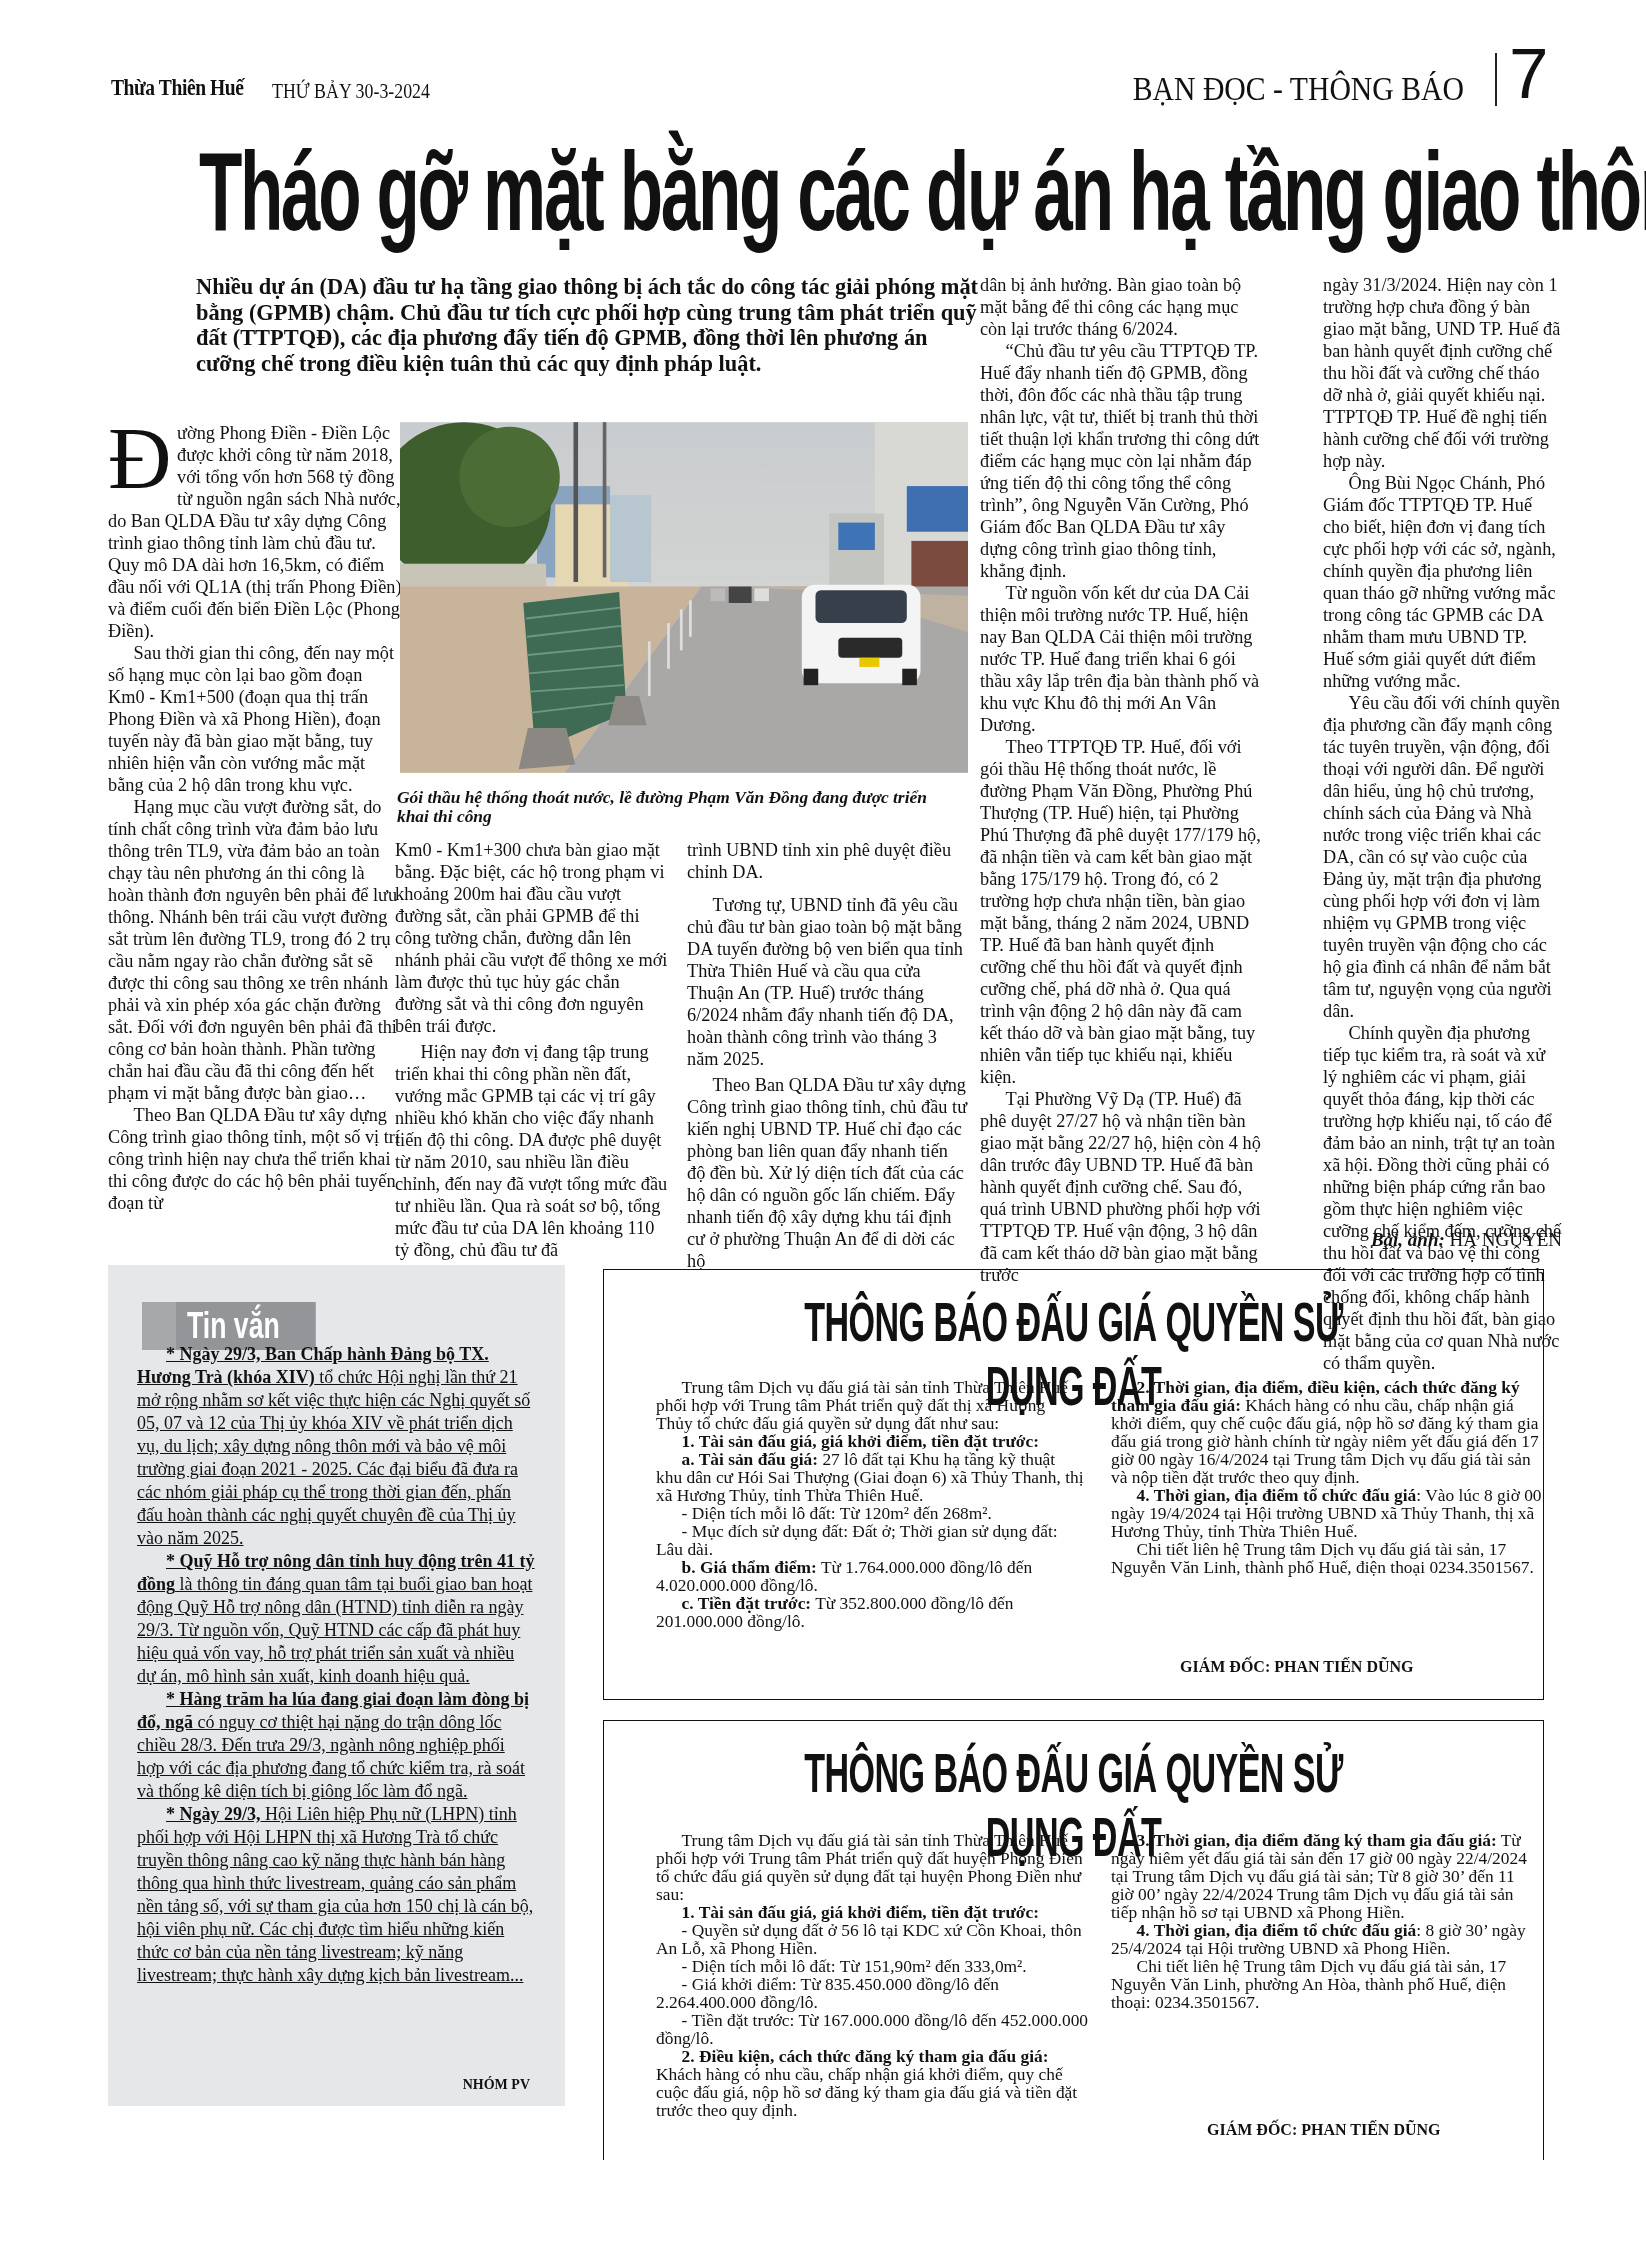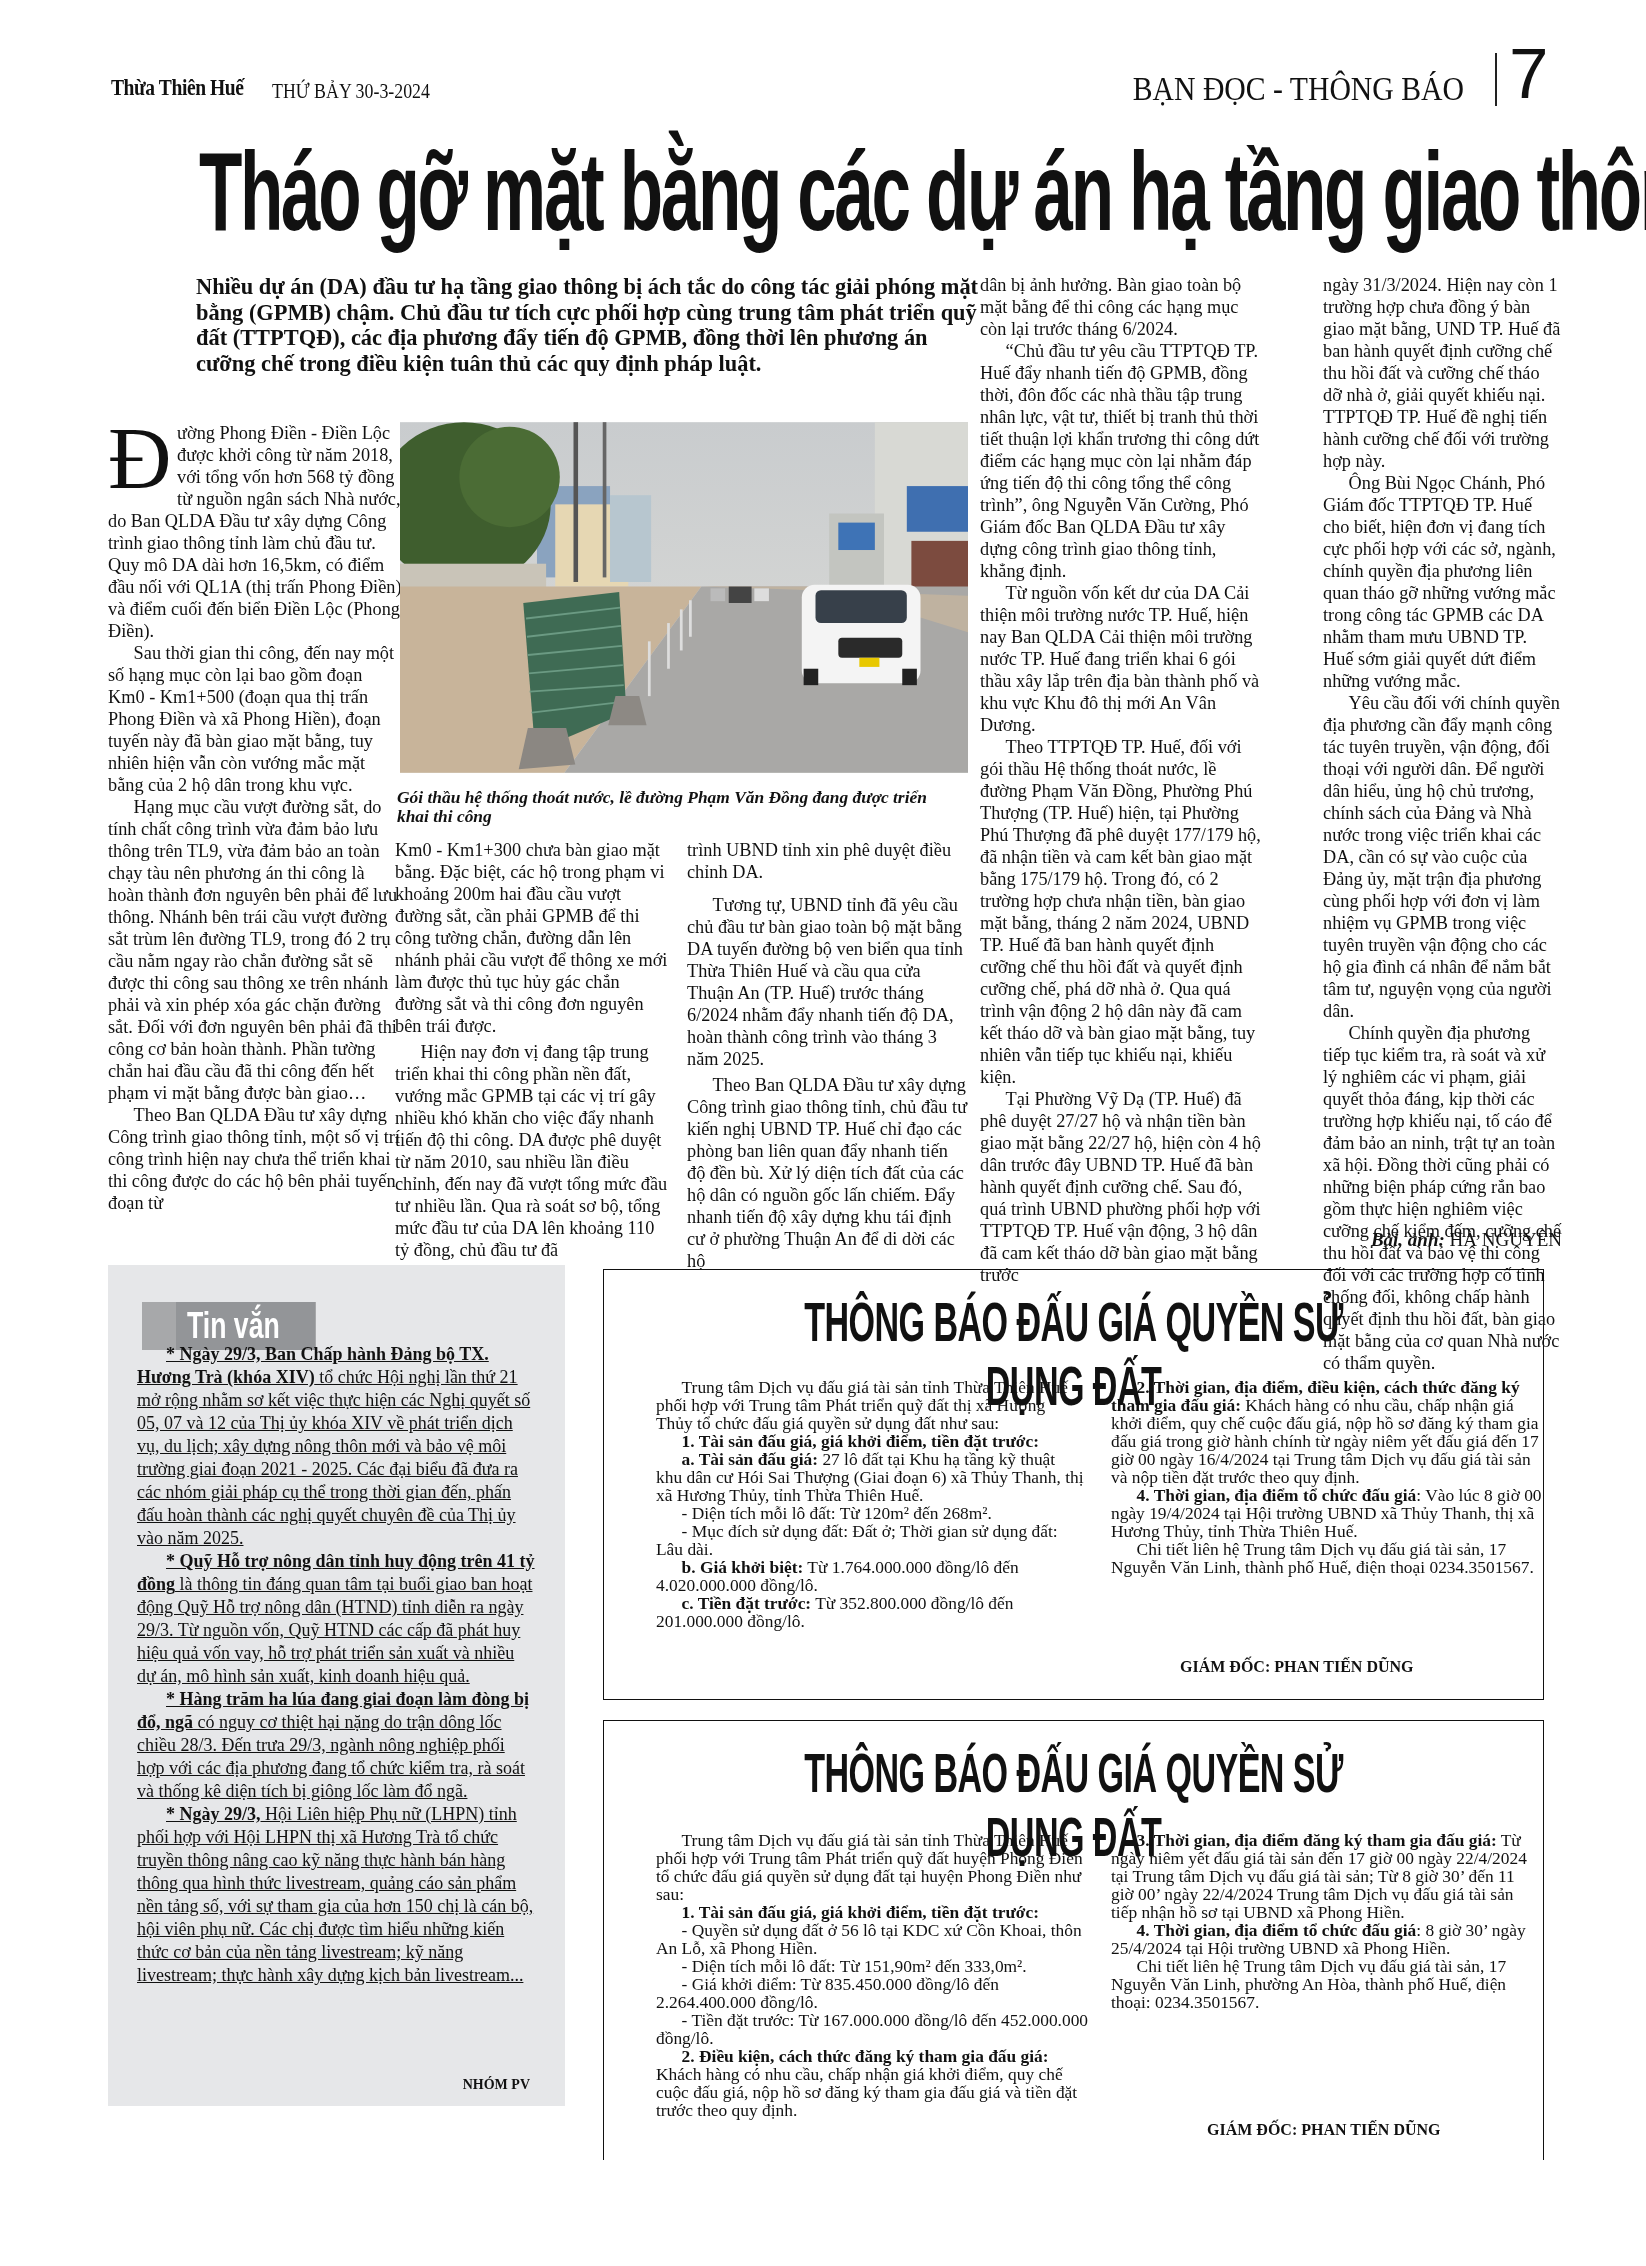--- a/index.html
+++ b/index.html
@@ -181,21 +181,21 @@
 <div class="abs tinvan-sign">NHÓM PV</div>
 
 <div class="abs notice notice1">
   <div class="notice-title" style="top:20px"><span>THÔNG BÁO ĐẤU GIÁ QUYỀN SỬ DỤNG ĐẤT</span></div>
   <div class="n-col" style="left:20px; top:108px; width:429px;">
     <p>Trung tâm Dịch vụ đấu giá tài sản tỉnh Thừa Thiên Huế phối hợp với Trung tâm Phát triển quỹ đất thị xã Hương Thủy tổ chức đấu giá quyền sử dụng đất như sau:</p>
     <p><b>1. Tài sản đấu giá, giá khởi điểm, tiền đặt trước:</b></p>
     <p><b>a. Tài sản đấu giá:</b><span> 27 lô đất tại Khu hạ tầng kỹ thuật khu dân cư Hói Sai Thượng (Giai đoạn 6) xã Thủy Thanh, thị xã Hương Thủy, tỉnh Thừa Thiên Huế.</span></p>
     <p>- Diện tích mỗi lô đất: Từ 120m² đến 268m².</p>
     <p>- Mục đích sử dụng đất: Đất ở; Thời gian sử dụng đất: Lâu dài.</p>
-    <p><b>b. Giá khởi biệt:</b><span> Từ 1.764.000.000 đồng/lô đến 4.020.000.000 đồng/lô.</span></p>
+    <p><b>b. Giá thẩm điểm:</b><span> Từ 1.764.000.000 đồng/lô đến 4.020.000.000 đồng/lô.</span></p>
     <p><b>c. Tiền đặt trước:</b><span> Từ 352.800.000 đồng/lô đến 201.000.000 đồng/lô.</span></p>
   </div>
   <div class="n-col" style="left:475px; top:108px; width:437px;">
     <p><b>2. Thời gian, địa điểm, điều kiện, cách thức đăng ký tham gia đấu giá:</b><span> Khách hàng có nhu cầu, chấp nhận giá khởi điểm, quy chế cuộc đấu giá, nộp hồ sơ đăng ký tham gia đấu giá trong giờ hành chính từ ngày niêm yết đấu giá đến 17 giờ 00 ngày 16/4/2024 tại Trung tâm Dịch vụ đấu giá tài sản và nộp tiền đặt trước theo quy định.</span></p>
     <p><b>4. Thời gian, địa điểm tổ chức đấu giá</b><span>: Vào lúc 8 giờ 00 ngày 19/4/2024 tại Hội trường UBND xã Thủy Thanh, thị xã Hương Thủy, tỉnh Thừa Thiên Huế.</span></p>
     <p>Chi tiết liên hệ Trung tâm Dịch vụ đấu giá tài sản, 17 Nguyễn Văn Linh, thành phố Huế, điện thoại 0234.3501567.</p>
   </div>
   <div class="n-sign" style="left:576px; top:388px;">GIÁM ĐỐC: PHAN TIẾN DŨNG</div>
 </div>
 

